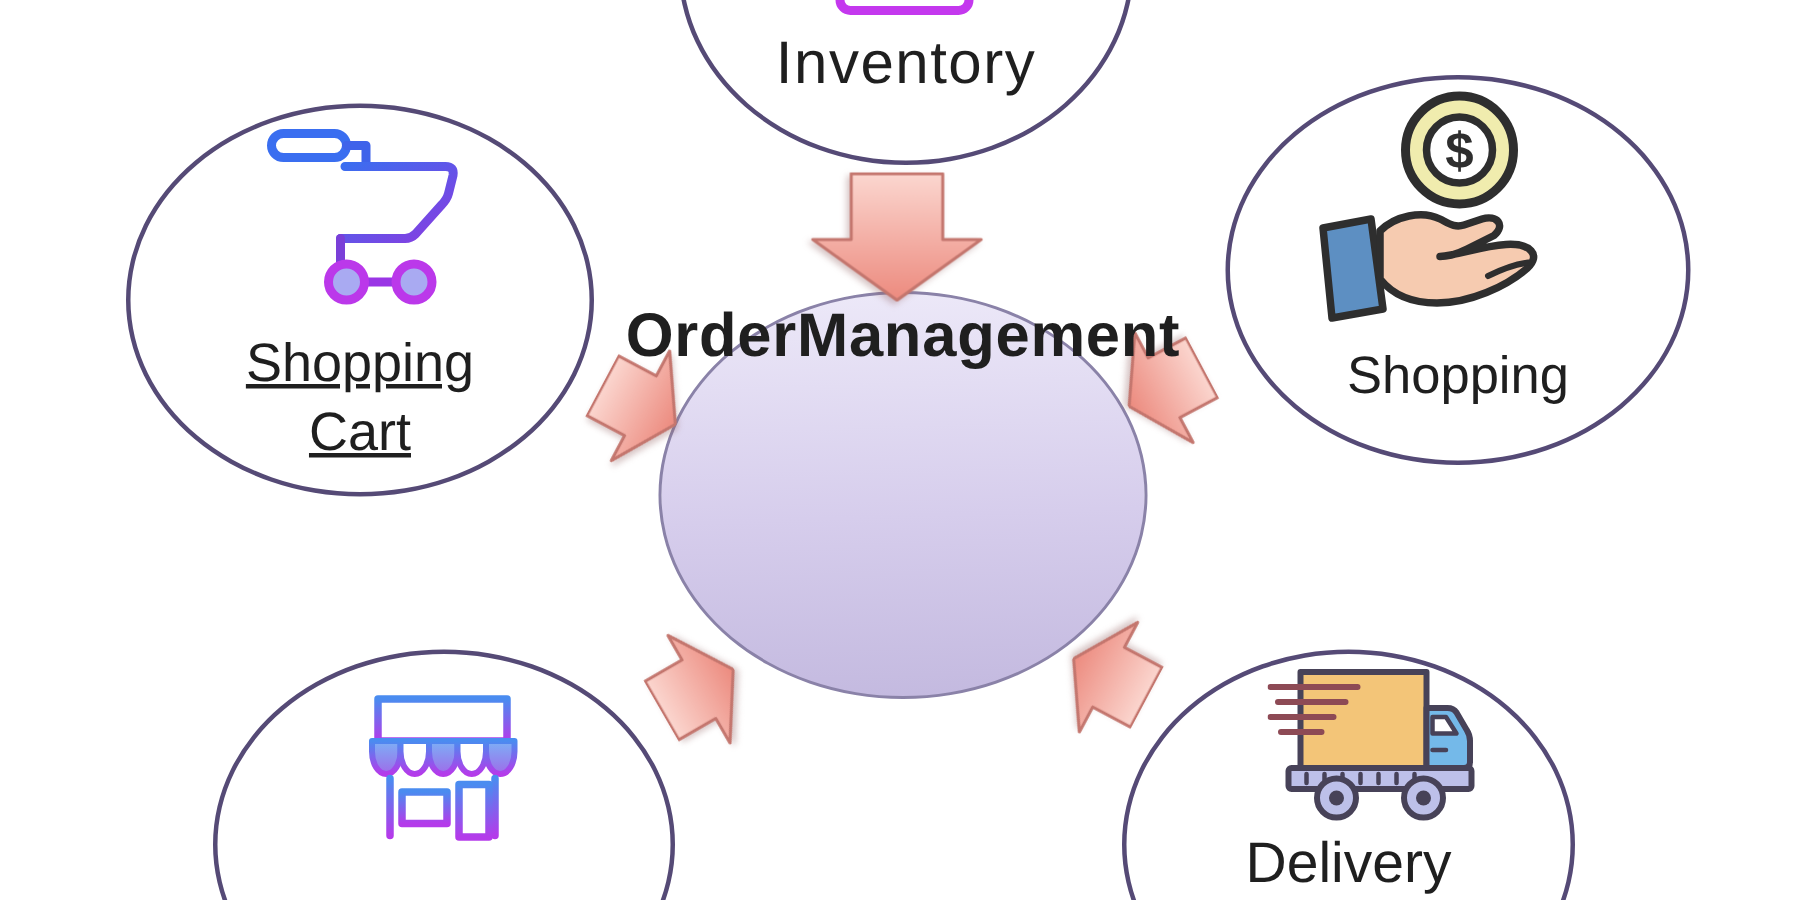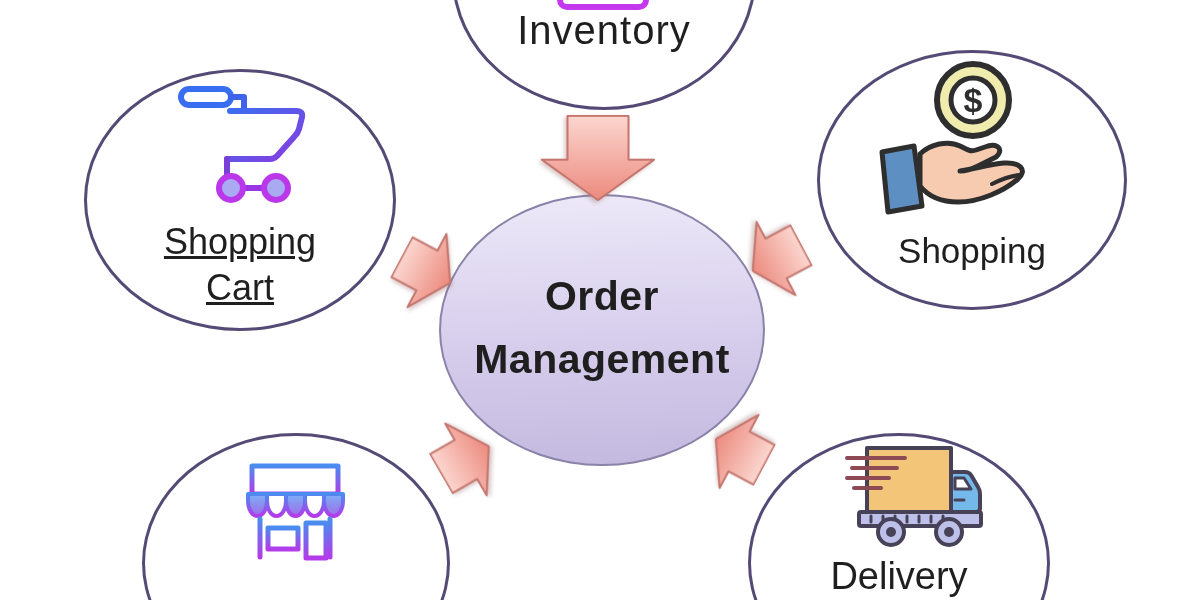--- a/index.html
+++ b/index.html
@@ -11,25 +11,25 @@
     position:absolute;background:#fff;border:3px solid var(--ellipse-border,#554a76);
     border-radius:50%;box-sizing:border-box;
   }
   .center-circle{
     position:absolute;left:439px;top:194px;width:326px;height:272px;border-radius:50%;
     border:2px solid var(--circle-border,#8a82a8);box-sizing:border-box;
     background:linear-gradient(178deg,var(--circle-fill-top,#ece8f8) 2%,#d6cdec 55%,var(--circle-fill-bottom,#c3b9df) 100%);
   }
   .center-text{
     position:absolute;left:439px;top:192px;width:326px;height:272px;
-    display:flex;flex-direction:column;align-items:center;justify-content:center;
+    display:flex;flex-direction:row;align-items:flex-start;justify-content:center;
     font-weight:bold;font-size:41px;line-height:63px;letter-spacing:.5px;text-align:center;z-index:4;
   }
   .node-label{position:absolute;text-align:center;z-index:2;}
-  .lbl-inventory{left:452px;top:8px;width:304px;font-size:40px;letter-spacing:1px;}
+  .lbl-inventory{left:452px;top:20px;width:304px;font-size:40px;letter-spacing:1px;}
   .lbl-shopping{left:84px;top:219px;width:312px;font-size:36px;line-height:46px;}
   .lbl-shopping .wrapbox{display:block;width:190px;margin:0 auto;text-decoration:underline;}
   .lbl-payment{left:817px;top:231px;width:310px;font-size:35px;}
   .lbl-delivery{left:748px;top:555px;width:302px;font-size:38px;}
   .icon{position:absolute;z-index:2;}
   .arrow{position:absolute;z-index:3;}
   .arrow svg{display:block;filter:drop-shadow(2px 2px 2px rgba(140,90,90,.35));}
   .partial-box-icon{
     position:absolute;left:557px;top:-28px;width:92px;height:38px;box-sizing:border-box;
     background:#fff;border:6px solid #c438ee;border-radius:10px;z-index:2;

